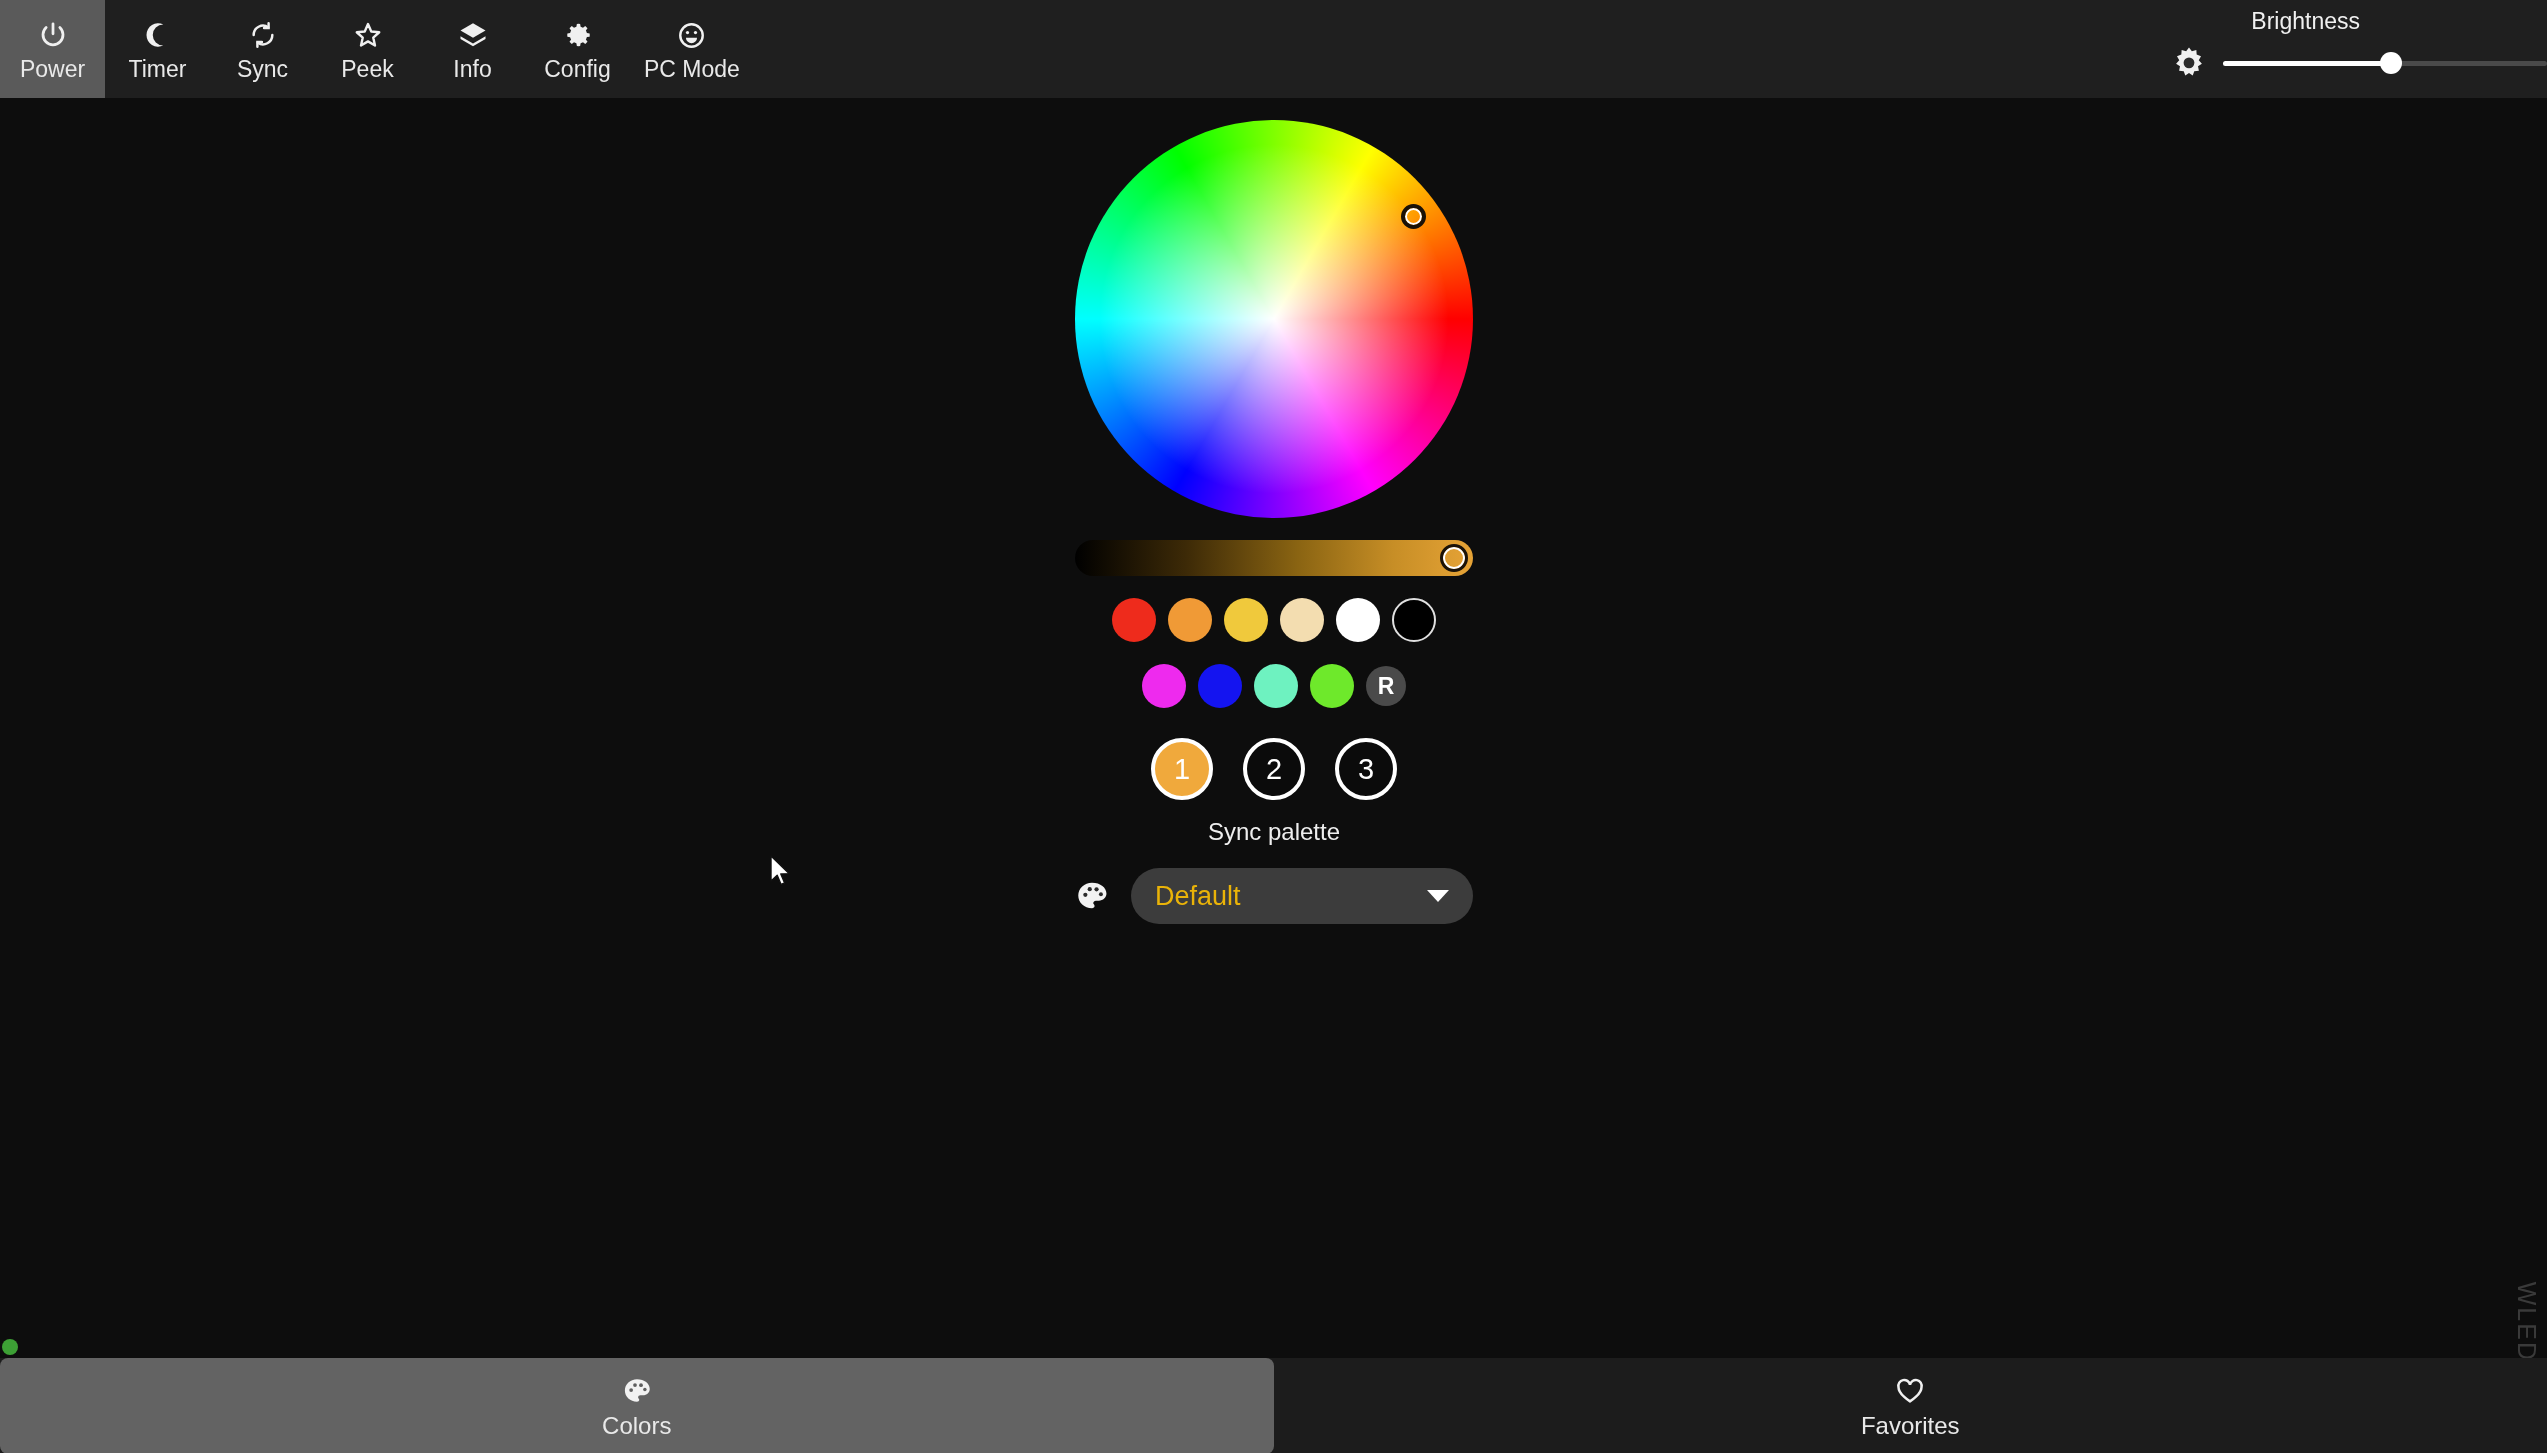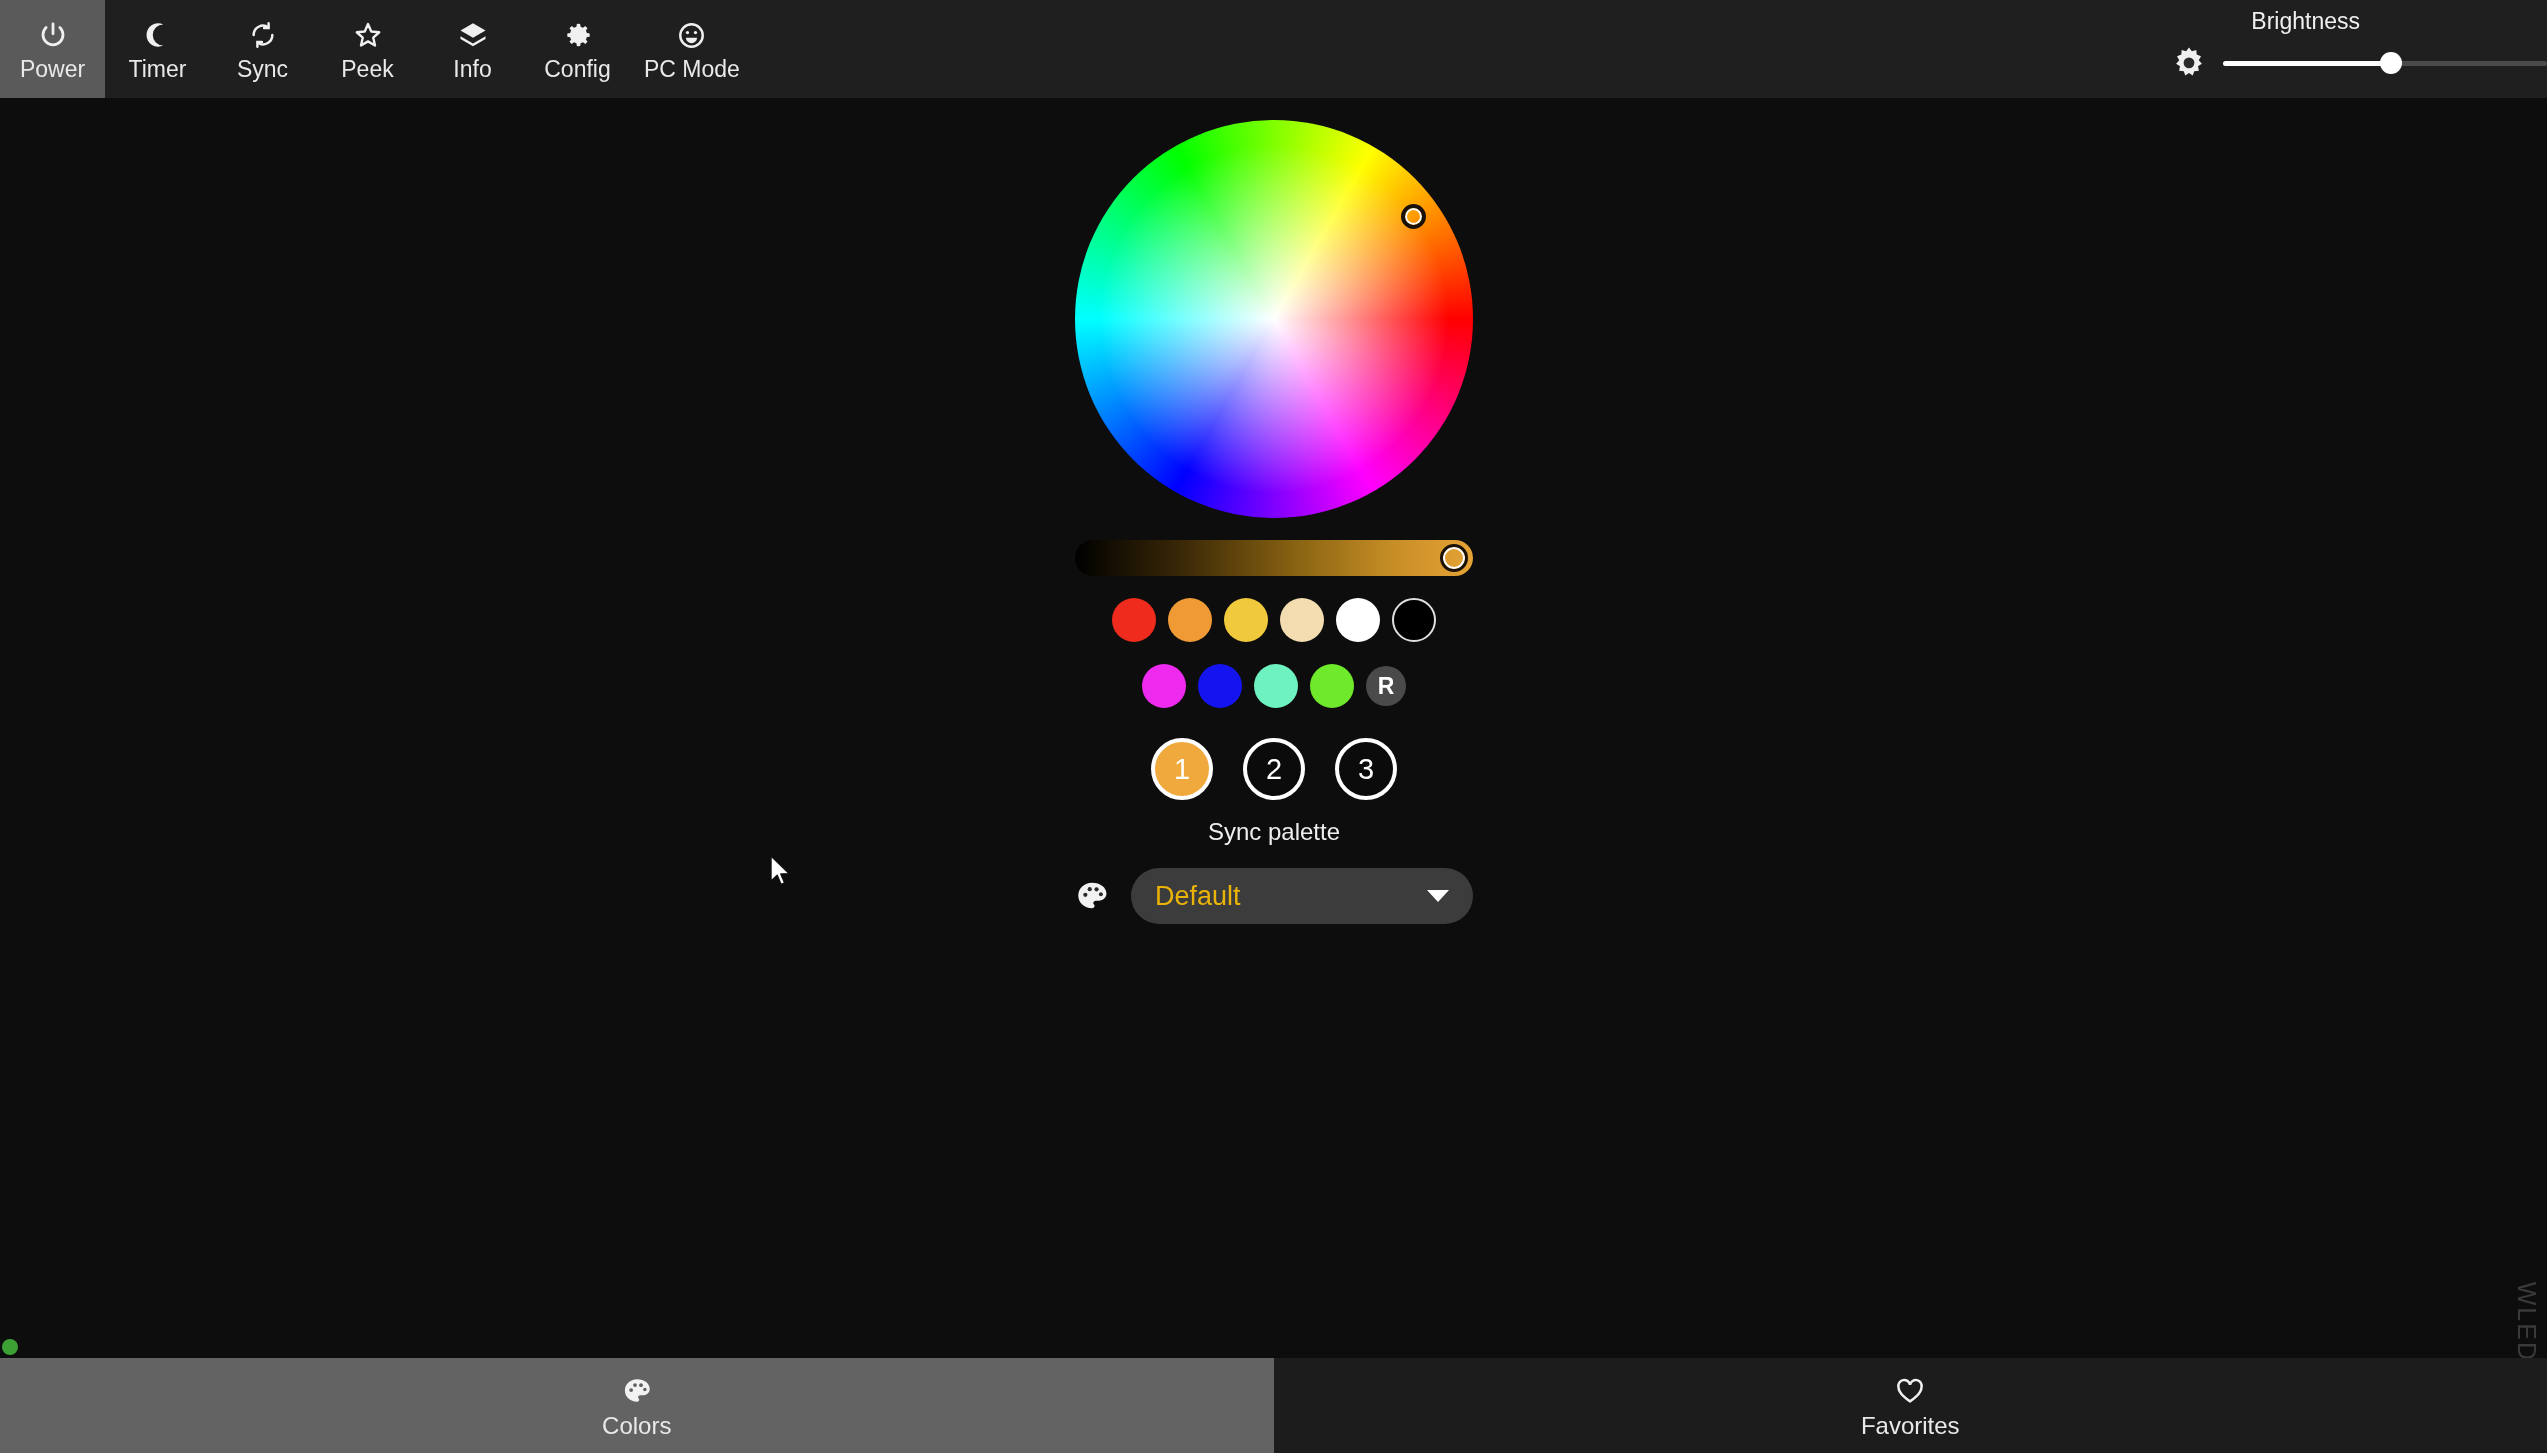--- a/index.html
+++ b/index.html
@@ -315,20 +315,21 @@
     background: #1c1c1c;
   }
   .nav-btn {
     flex: 1 1 0;
     display: flex;
     flex-direction: column;
     align-items: center;
     justify-content: center;
     color: #e9e9e9;
     cursor: pointer;
+    border-radius: 8px;
   }
   .nav-btn.active { background: #636363; }
   .nav-icon {
     height: 36px;
     display: flex;
     align-items: center;
     justify-content: center;
     margin-bottom: 4px;
   }
   .nav-label { font-size: 24px; line-height: 26px; }

